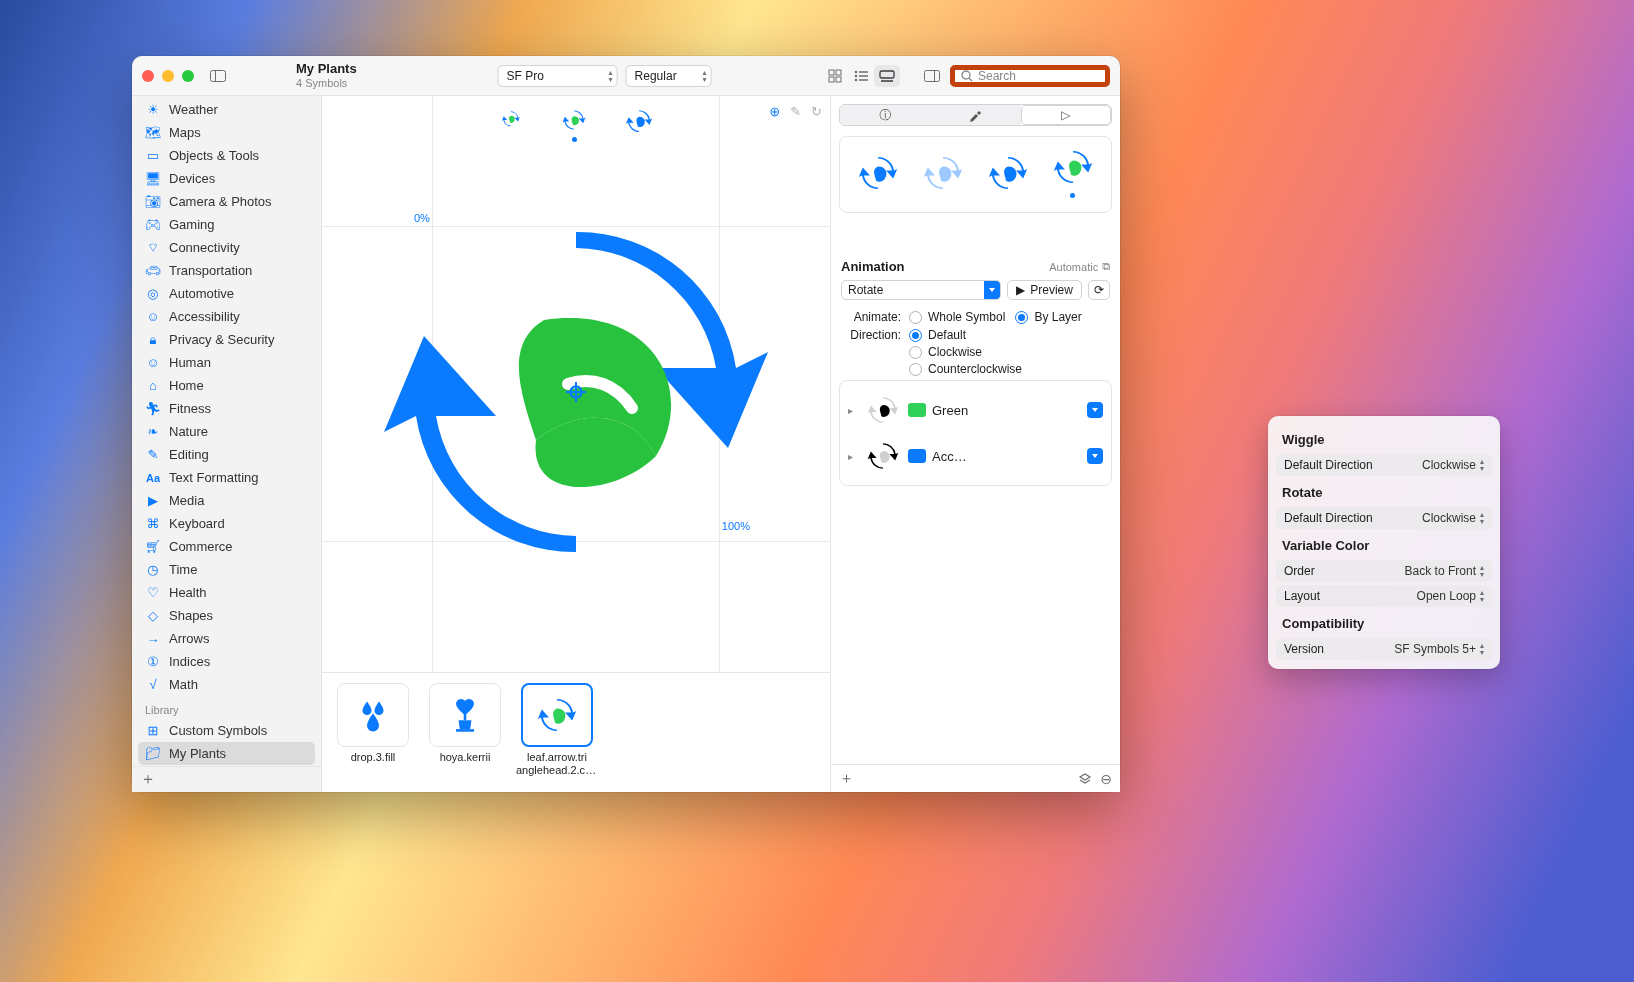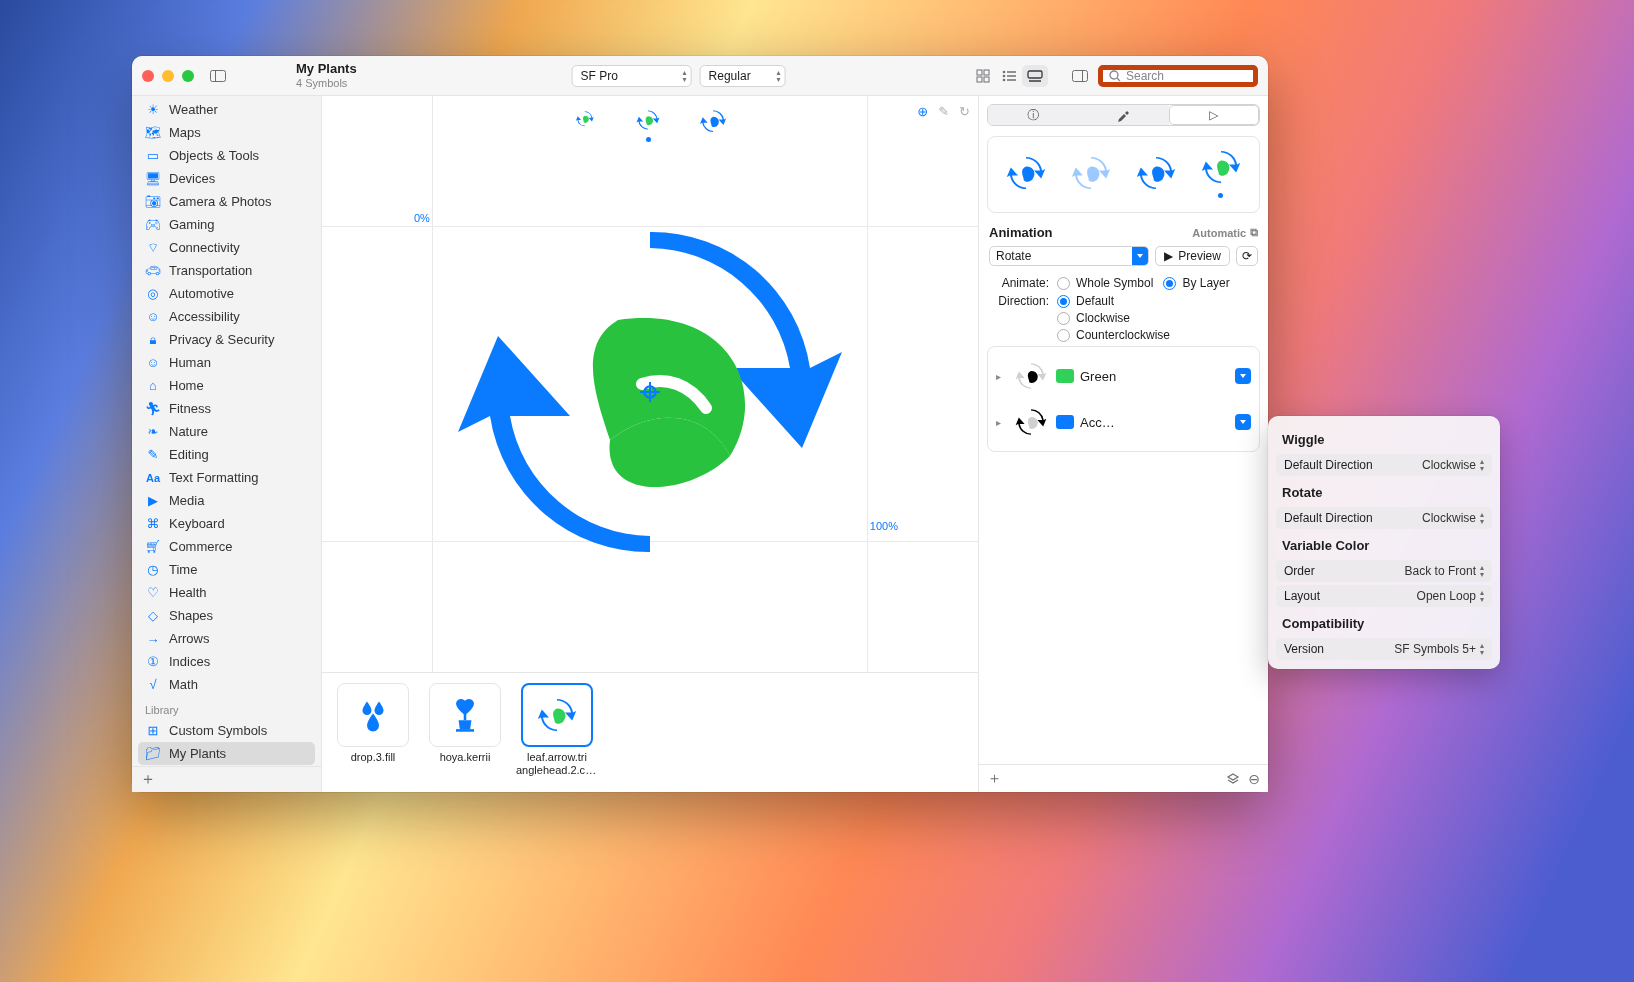--- a/index.html
+++ b/index.html
@@ -1,18 +1,18 @@
 <!DOCTYPE html>
 <html><head>
 <meta charset="utf-8">
 <style>
   * { box-sizing: border-box; margin: 0; padding: 0; }
   html, body { width: 1634px; height: 982px; font-family: -apple-system, "Helvetica Neue", Arial, sans-serif; font-size: 13px; color: #1d1d1f; }
   body { background: linear-gradient(115deg, #2a4a9e 0%, #5a7de0 12%, #f0a850 25%, #ffe690 36%, #ffb870 48%, #ff8855 60%, #f07a7a 70%, #b06ad0 82%, #4c5dd0 94%); display:flex; align-items:center; justify-content:center; }
-  .window { position:absolute; left:132px; top:56px; width:1136px; height:736px; background:#a3a3a3; border-radius:10px; box-shadow:0 20px 60px rgba(0,0,0,.35),0 0 0 .5px rgba(0,0,0,.15); overflow:visible; display:flex; flex-direction:column; }
+  .window { position:absolute; left:132px; top:56px; width:988px; height:736px; background:#a3a3a3; border-radius:10px; box-shadow:0 20px 60px rgba(0,0,0,.35),0 0 0 .5px rgba(0,0,0,.15); overflow:visible; display:flex; flex-direction:column; }
   
   .titlebar { height:40px; border-bottom:1px solid #e5e5e5; display:flex; align-items:center; padding:0 10px; gap:10px; background:#f7f6f6; border-radius:10px 10px 0 0; position:relative; }
   .traffic { display:flex; gap:8px; align-items:center; }
   .dot { width:12px; height:12px; border-radius:50%; }
   .dot.r{background:#ff5f57}.dot.y{background:#febc2e}.dot.g{background:#28c840}
   .tb-btn { width:28px; height:22px; display:flex; align-items:center; justify-content:center; color:#6e6e73; border-radius:5px; }
   .title-block { margin-left:54px; display:flex; flex-direction:column; line-height:1.15; }
   .title-block .t { font-weight:600; font-size:13px; }
   .title-block .s { font-size:11px; color:#86868b; }
   .tb-center { position:absolute; left:50%; transform:translateX(-60%); display:flex; gap:8px; }
@@ -51,22 +51,22 @@
   .g-thumb.sel { border:2px solid #0a7aff; }
   .g-label { font-size:11px; color:#1d1d1f; text-align:center; max-width:82px; white-space:nowrap; overflow:hidden; text-overflow:ellipsis; }
   .g-item.sel .g-label { white-space:normal; line-height:1.15; }
   
   .inspector { width:290px; border-left:1px solid #e5e5e5; background:#fff; display:flex; flex-direction:column; position:relative; }
   .insp-tabs { display:flex; margin:8px; border:1px solid #d2d2d7; border-radius:6px; overflow:hidden; height:22px; }
   .insp-tabs .t { flex:1; display:flex; align-items:center; justify-content:center; font-size:12px; color:#555; }
   .insp-tabs .t.active { background:#fff; box-shadow: inset 0 0 0 1px #d2d2d7; border-radius:5px; }
   .insp-tabs .t:not(.active){ background:#f0f0f2; }
   .preview-row { margin:2px 8px 8px; border:1px solid #e5e5e5; border-radius:8px; padding:10px 6px 14px; display:flex; justify-content:space-around; align-items:center; position:relative;}
-  .section-h { display:flex; justify-content:space-between; align-items:center; padding:4px 10px 4px; font-weight:600; font-size:13px;}
-  .section-h .meta { font-weight:700; font-size:11px; color:#86868b; display:flex; align-items:center; gap:4px;}
+  .section-h { display:flex; justify-content:space-between; align-items:center; padding:4px 10px 4px; font-weight:600; font-size:13px;margin-top:34px;}
+  .section-h .meta { font-weight:400; font-size:11px; color:#86868b; display:flex; align-items:center; gap:4px;}
   .row { display:flex; align-items:center; gap:6px; padding:2px 10px; }
   .dd { flex:1; height:20px; background:#fff; border:1px solid #d2d2d7; border-radius:5px; display:flex; align-items:center; padding:0 6px; font-size:12px; position:relative;}
   .dd .ar { position:absolute; right:0; top:0; bottom:0; width:16px; background:#0a7aff; border-radius:0 4px 4px 0; display:flex; align-items:center; justify-content:center;}
   .dd .ar::after{content:"";border-left:3px solid transparent;border-right:3px solid transparent;border-top:4px solid #fff;}
   .btn { height:20px; border:1px solid #d2d2d7; border-radius:5px; background:#fff; display:flex; align-items:center; padding:0 8px; font-size:12px; gap:5px;}
   .radio-row { display:flex; align-items:center; gap:6px;}
   .radio { width:13px; height:13px; border-radius:50%; border:1px solid #b0b0b5; display:inline-flex; align-items:center; justify-content:center;}
   .radio.on { border-color:#0a7aff;}
   .radio.on::after{content:"";width:7px;height:7px;border-radius:50%;background:#0a7aff;}
   .radio-label-row { display:flex; align-items:flex-start; gap:8px; padding:2px 10px; font-size:12px;}

